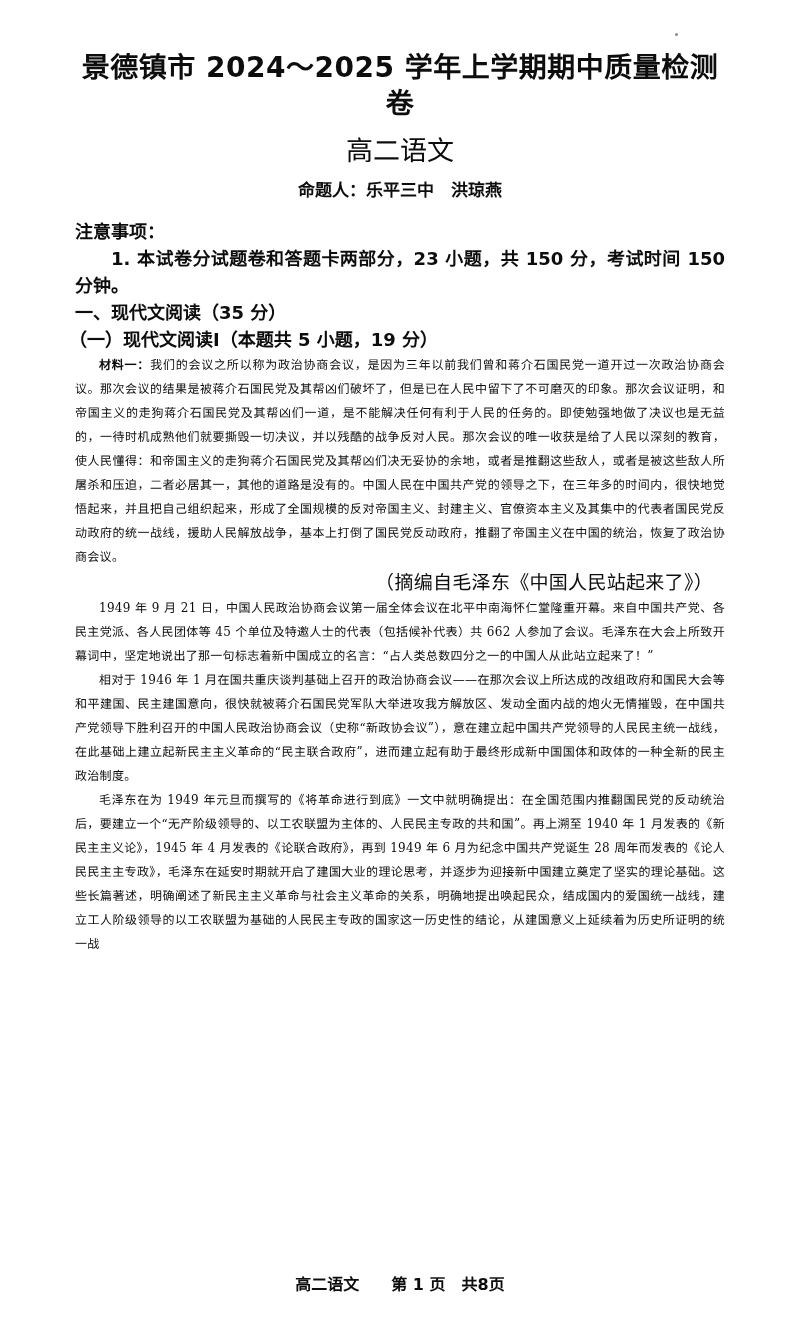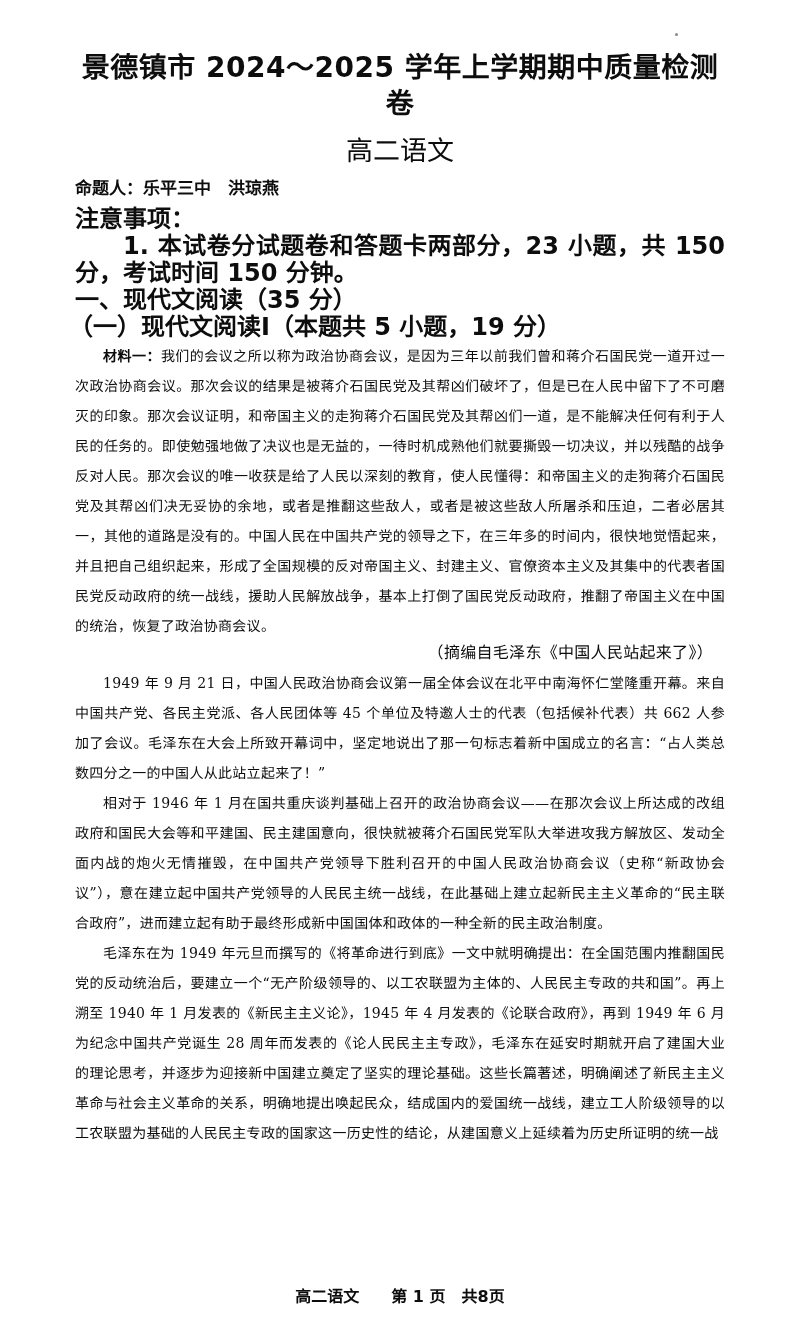--- a/index.html
+++ b/index.html
@@ -37,57 +37,56 @@
     letter-spacing: 0.5px;
   }
   .doc-subject {
     margin: 12px 0 0 0;
     text-align: center;
     font-size: 27px;
     line-height: 34px;
     font-weight: normal;
   }
   .doc-author {
-    margin: 10px 0 4px 0;
-    text-align: left;
+    margin: 10px 0 16px 0;
+    text-align: center;
     font-size: 17px;
     line-height: 24px;
     font-weight: bold;
-    font-family: Liberation Mono, monospace;
   }
   .hei-line {
-    font-size: 24px;
+    font-size: 18px;
     line-height: 27px;
     font-weight: bold;
     text-align: justify;
   }
   .indent-2 { text-indent: 2em; }
   .paren-hang { margin-left: -6px; }
   .material {
     margin: 0;
     font-family: "DejaVu Serif", "Liberation Serif", serif;
-    font-size: 14px;
-    line-height: 30px;
+    font-size: 12px;
+    line-height: 24px;
     text-align: justify;
     text-indent: 2em;
     letter-spacing: 0.3px;
   }
   .mat-label { font-weight: bold; }
   .attribution {
-    font-family: Liberation Mono, monospace;
-    font-size: 16px;
+    font-family: Liberation Sans, sans-serif;
+    font-size: 19px;
     line-height: 27px;
     text-align: right;
     padding-right: 12px;
     letter-spacing: 0.3px;
   }
   .page-footer {
     position: absolute;
     left: 0;
-    bottom: 28px;
+    bottom: 40px;
     width: 100%;
     text-align: center;
     font-size: 16px;
     line-height: 22px;
     font-weight: bold;
   }
 </style>
 </head>
 <body>
 

